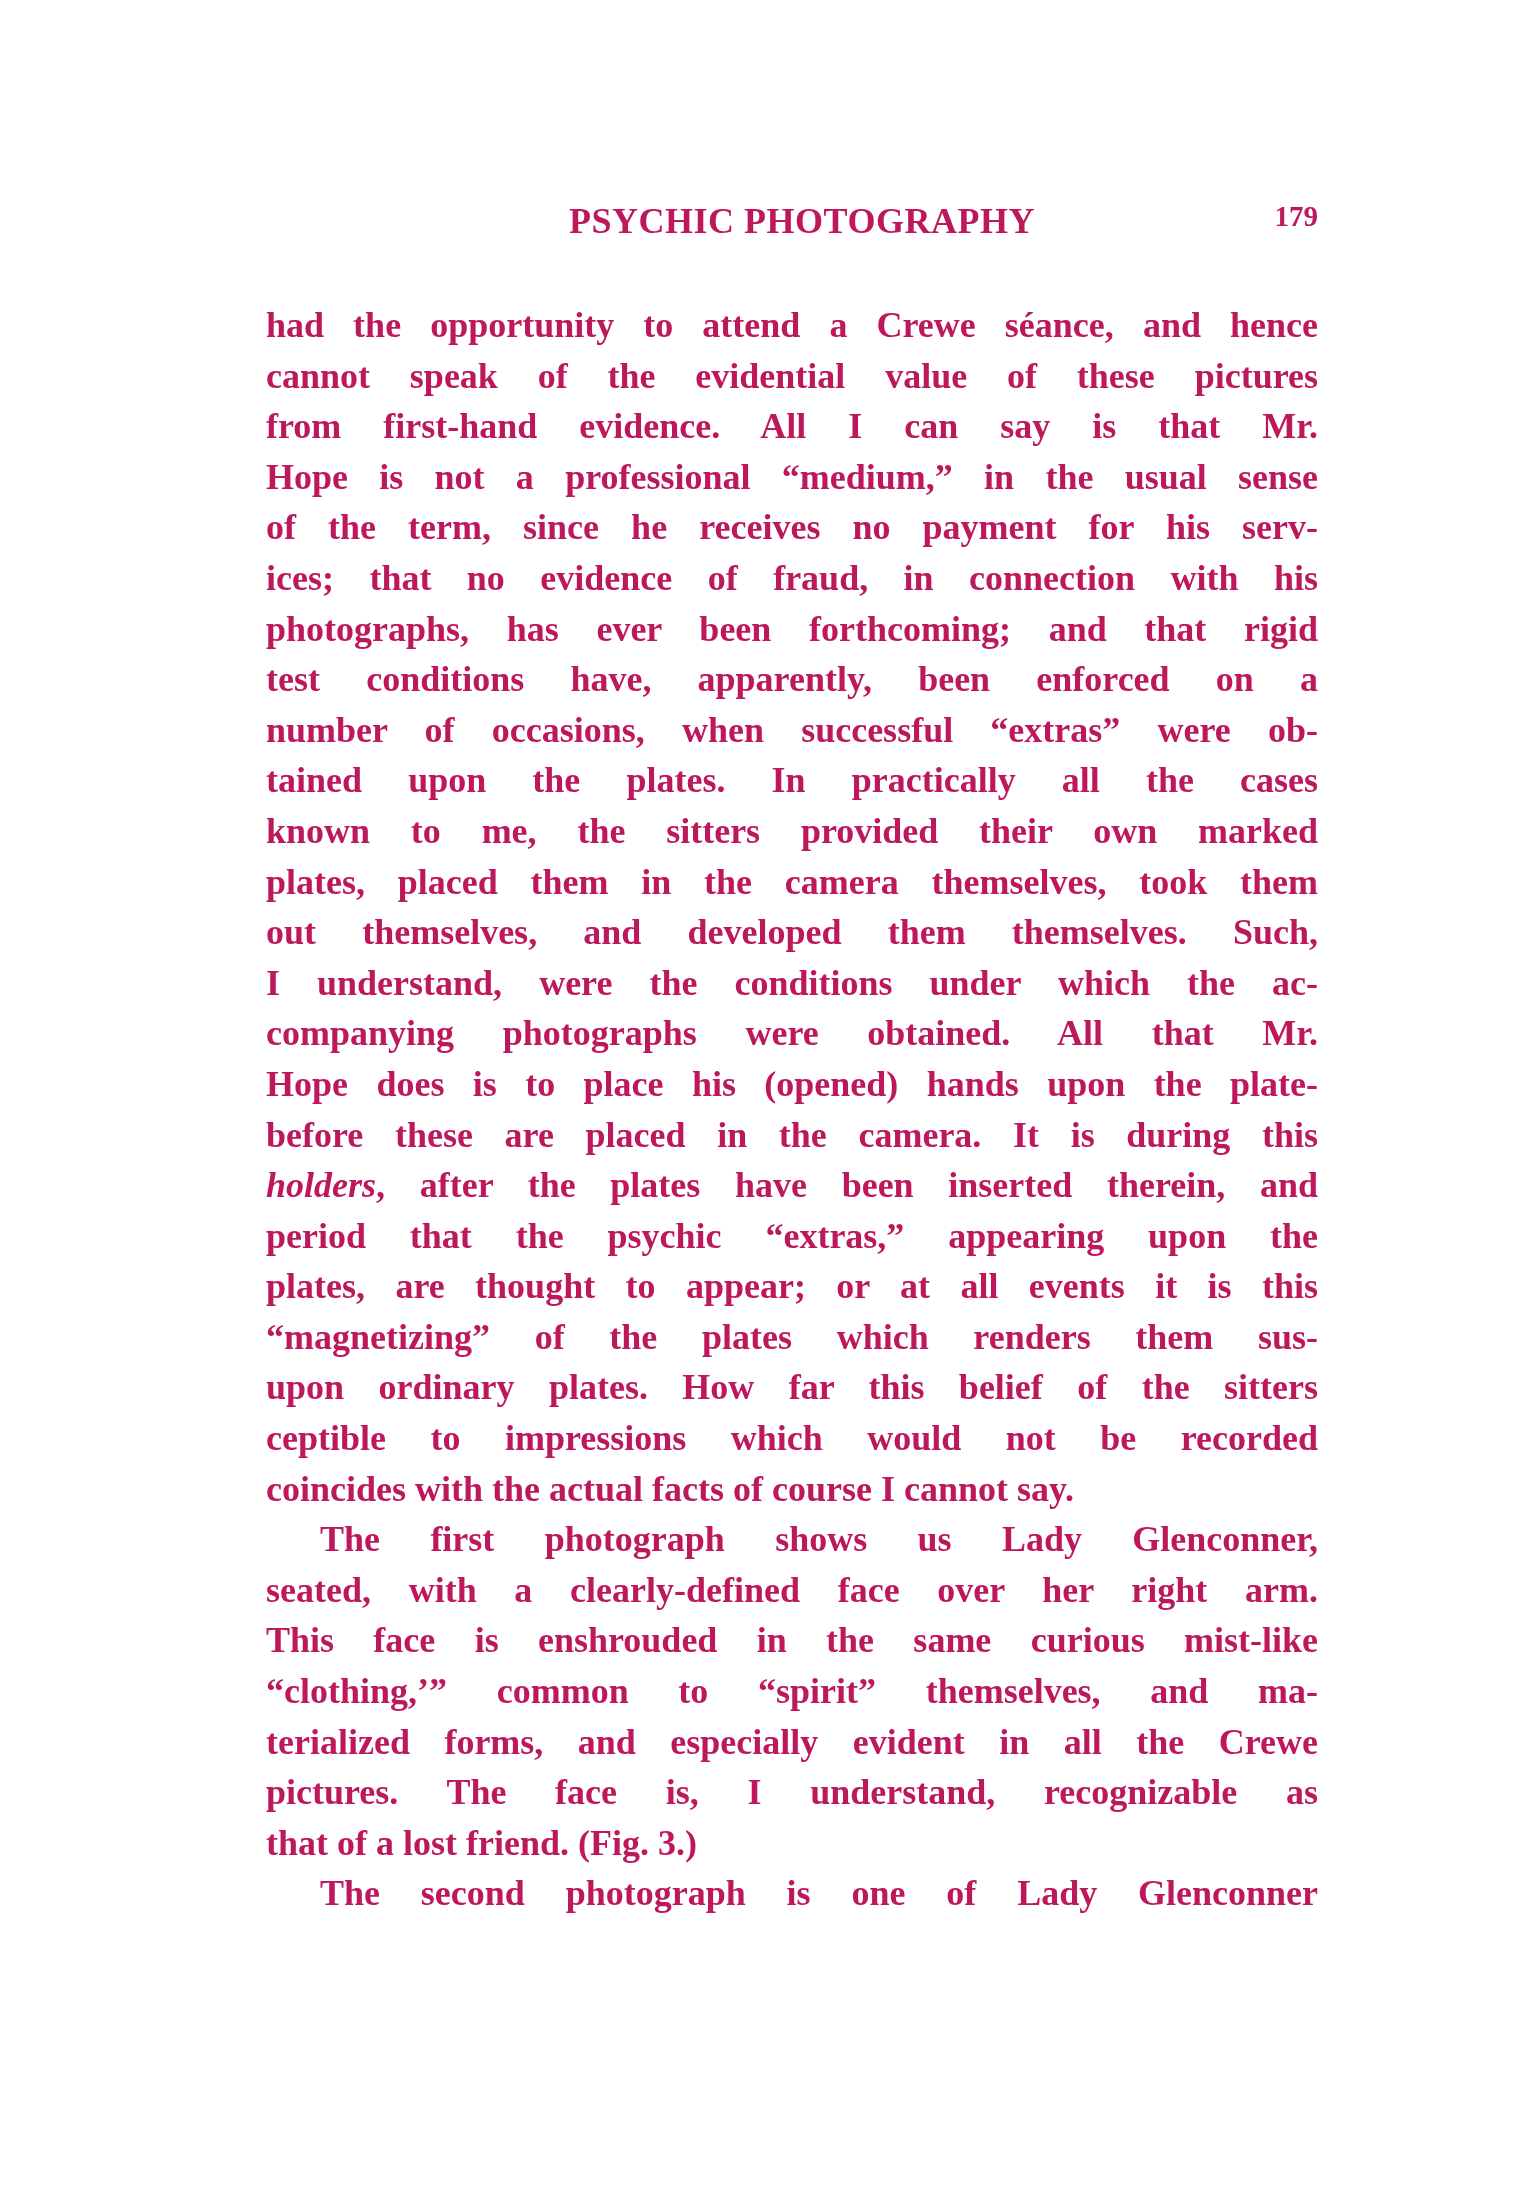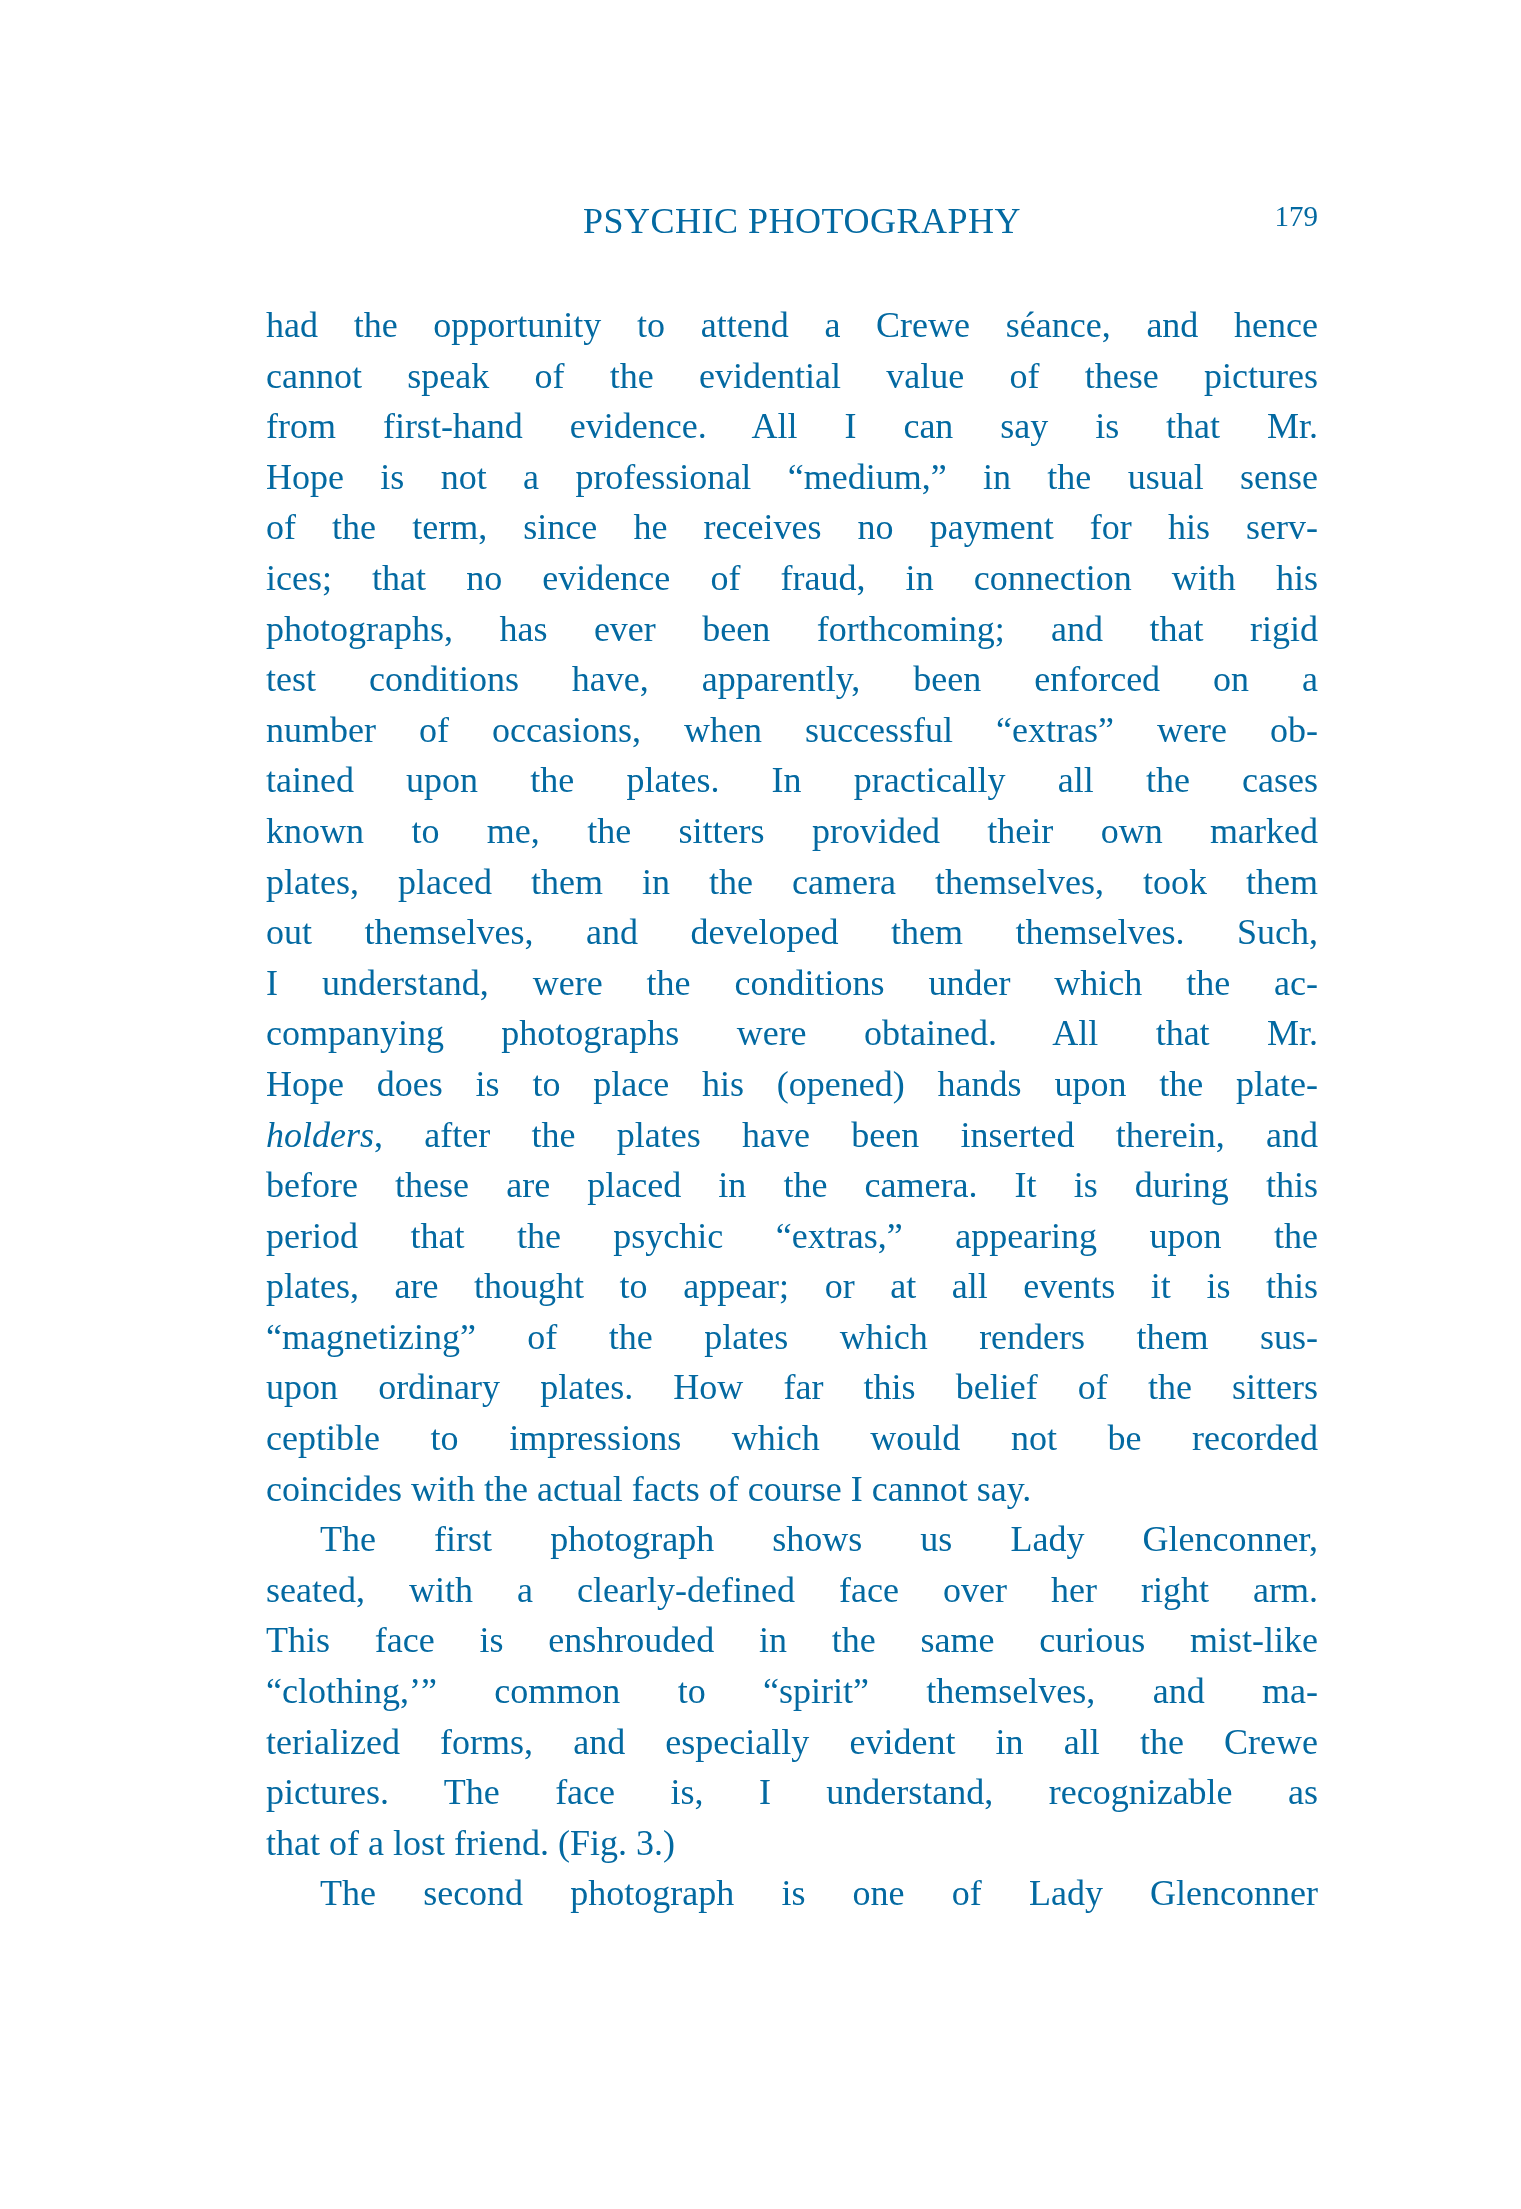--- a/index.html
+++ b/index.html
@@ -1,20 +1,21 @@
 <!DOCTYPE html>
 <html><head>
 <meta charset="utf-8">
 <style>
   html, body { margin: 0; padding: 0; background: #ffffff; }
   body { width: 1521px; height: 2209px; position: relative; overflow: hidden; }
   .page {
     position: absolute; left: 0; top: 0; width: 1521px; height: 2209px;
-    background: #ffffff; color: #0369a1;
+    background: #ffffff; color: #be185d;
     font-family: "Liberation Serif", "DejaVu Serif", serif;
+    font-weight: bold;
   }
   .running-head {
     position: absolute; left: 266px; top: 200px; width: 1052px; height: 60px;
   }
   .running-title {
     position: absolute; left: 0; right: 0; top: 0; text-align: center;
     font-size: 36px; letter-spacing: 0.5px; padding-left: 20px;
   }
   .page-number {
     position: absolute; right: 0; top: 0; font-size: 29px;
@@ -84,24 +85,24 @@
     <div class="line">
         <span class="full">I understand, were the conditions under which the ac-</span>
       </div>
     <div class="line">
         <span class="full">companying photographs were obtained.  All that Mr.</span>
       </div>
     <div class="line">
         <span class="full">Hope does is to place his (opened) hands upon the plate-</span>
       </div>
     <div class="line">
-        <span class="full"><em>holders</em><span>, after the plates have been inserted therein, and</span></span>
+        <span class="full">before these are placed in the camera.  It is during this</span>
       </div>
     <div class="line">
-        <span class="full">before these are placed in the camera.  It is during this</span>
+        <span class="full"><em>holders</em><span>, after the plates have been inserted therein, and</span></span>
       </div>
     <div class="line">
         <span class="full">period that the psychic “extras,” appearing upon the</span>
       </div>
     <div class="line">
         <span class="full">plates, are thought to appear; or at all events it is this</span>
       </div>
     <div class="line">
         <span class="full">“magnetizing” of the plates which renders them sus-</span>
       </div>

